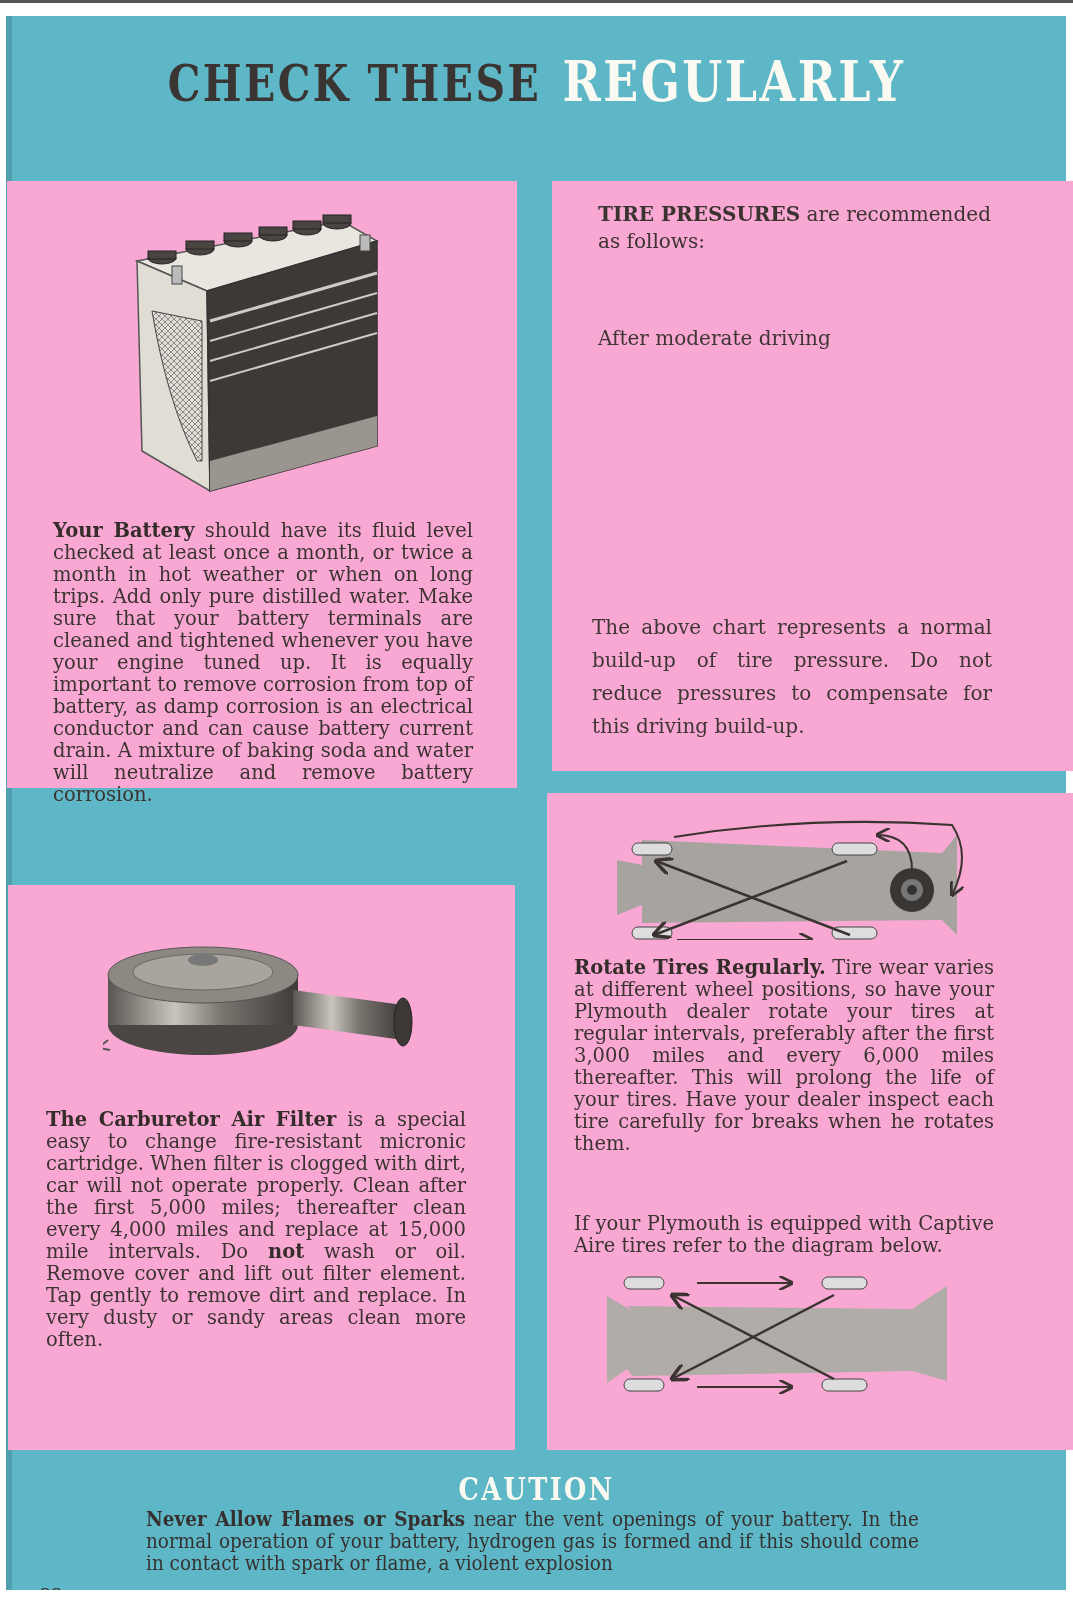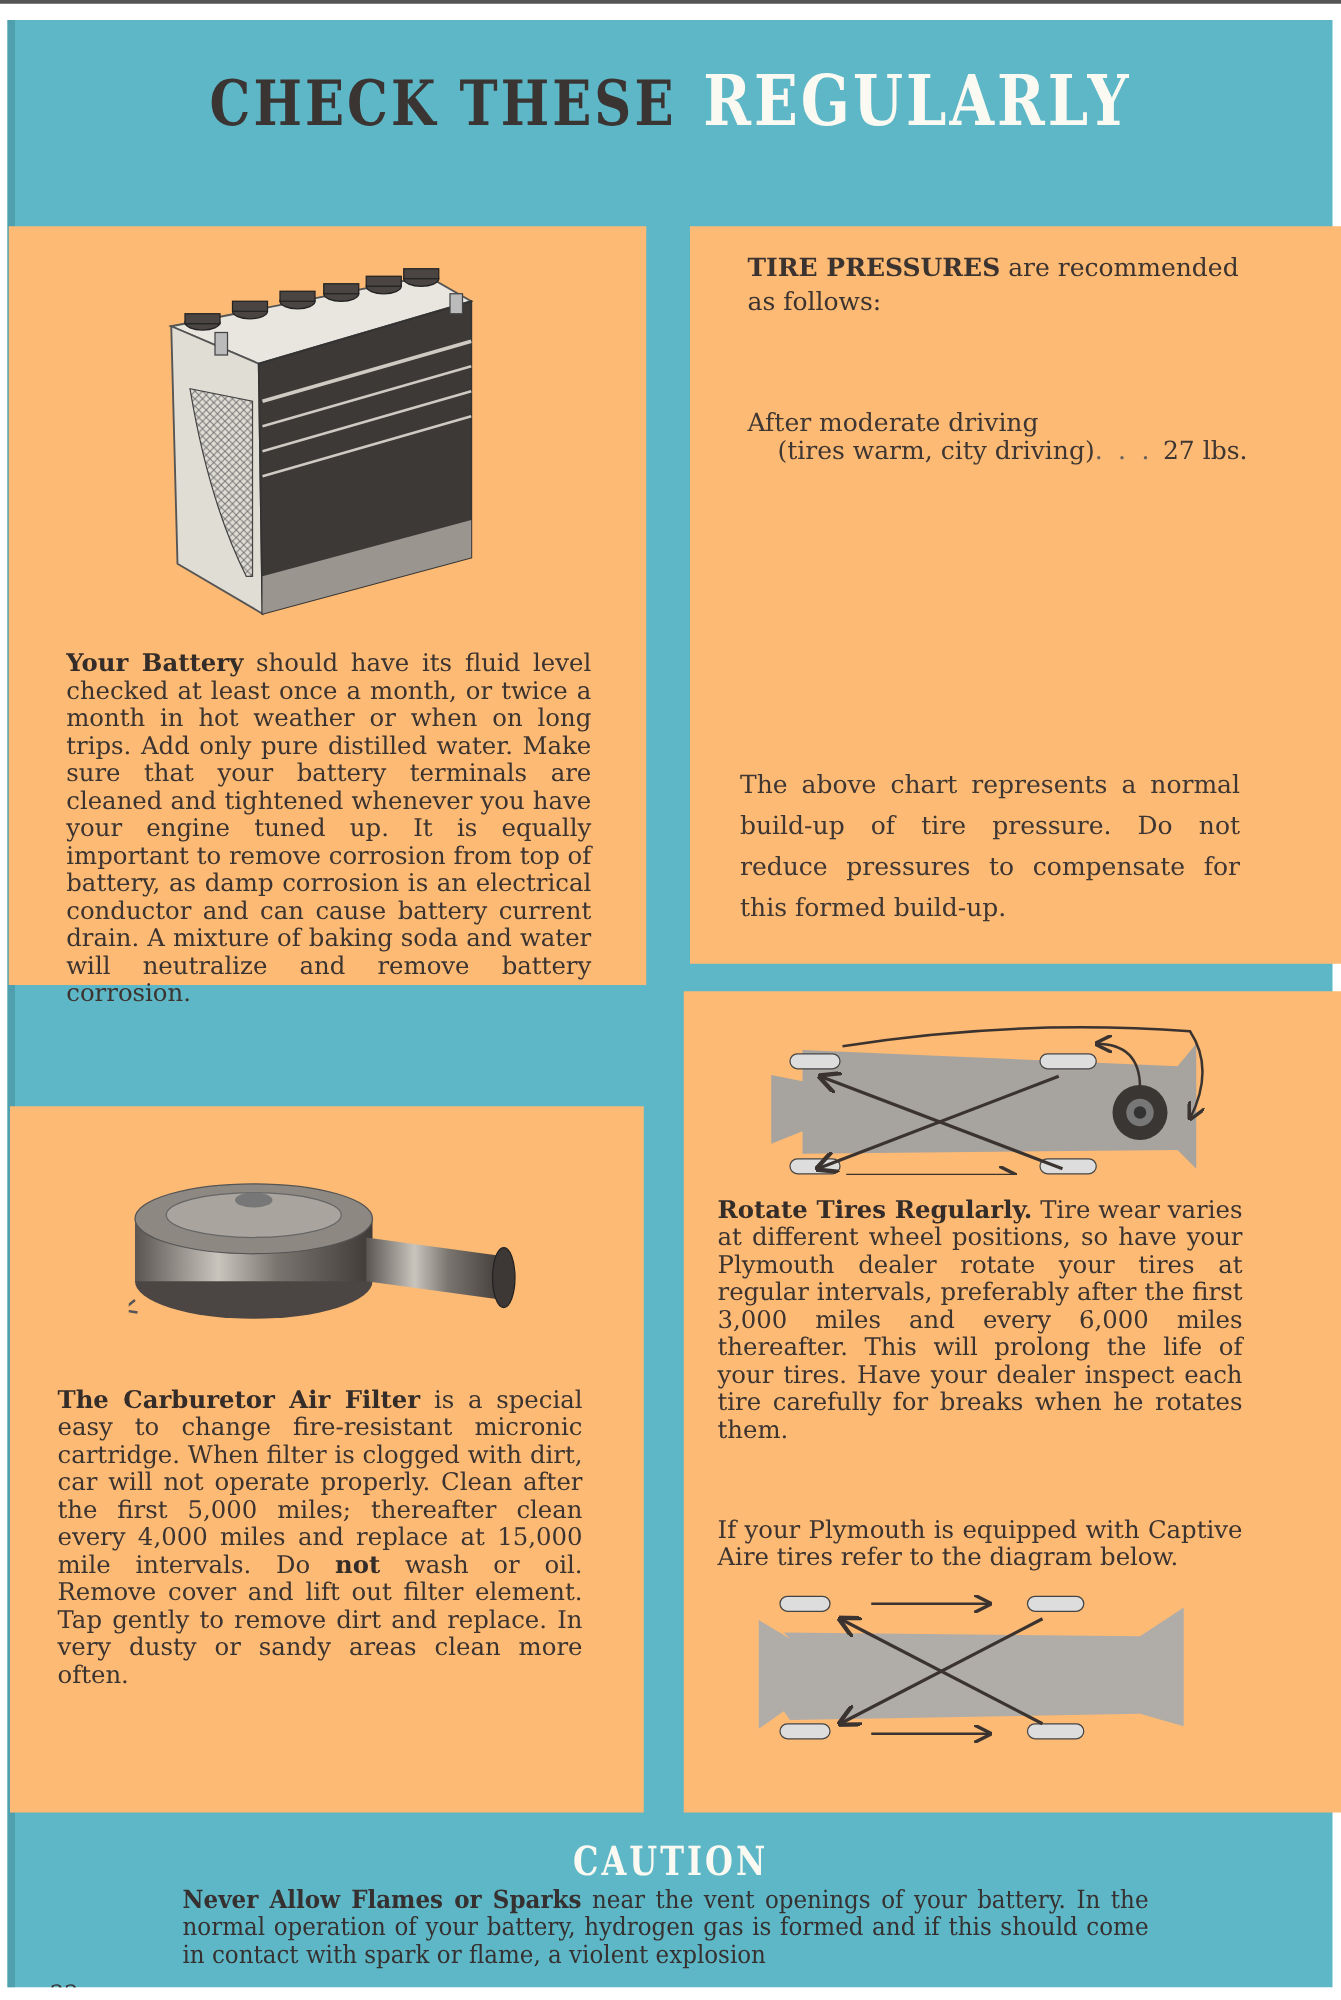--- a/index.html
+++ b/index.html
@@ -20,21 +20,21 @@
     }
     .title {
       position: absolute; left: 0; top: 48px; width: 1073px; text-align: center;
       font-family: "DejaVu Serif", serif; font-weight: bold; font-size: 50px;
       letter-spacing: 3px; transform: scaleX(0.82); transform-origin: center;
       white-space: nowrap;
     }
     .title .dark { color: #3a3533; }
     .title .light { color: #fbfaf2; margin-left: 26px; font-size: 56px; }
     .panel {
-      position: absolute; background: #fdba74;
+      position: absolute; background: #f9a8d4;
     }
     .p-battery { left: 7px; top: 181px; width: 510px; height: 607px; }
     .p-tires   { left: 552px; top: 181px; width: 521px; height: 590px; }
     .p-filter  { left: 8px; top: 885px; width: 507px; height: 565px; }
     .p-rotate  { left: 547px; top: 793px; width: 526px; height: 657px; }
 
     .body-text {
       position: absolute; font-size: 19.5px; line-height: 22px;
       text-align: justify; color: #3b3330;
     }
@@ -122,27 +122,22 @@
 </div>
 
 <div class="panel p-tires">
   <div class="tp-text tp-intro">
     <b>TIRE PRESSURES</b><span> are recommended as follows:</span>
   </div>
   <div class="tp-row" style="top:85px">
   </div>
   <div class="tp-row" style="top:146px">
     <div>After moderate driving</div>
-    <div class="cond">
-        <span>(tires warm, city driving)</span>
-        <span class="dots"></span>
-        <span>27 lbs.</span>
-      </div>
-  </div>
-  <div class="tp-para" style="top:430px">The above chart represents a normal build-up of tire pressure. Do not reduce pressures to compensate for this formed build-up.</div>
+  </div>
+  <div class="tp-para" style="top:430px">The above chart represents a normal build-up of tire pressure. Do not reduce pressures to compensate for this driving build-up.</div>
 </div>
 
 <div class="panel p-filter">
   <svg style="left:95px;top:45px" width="320" height="130" viewBox="0 0 320 130">
     <defs>
       <linearGradient id="metal" x1="0" x2="1">
         <stop offset="0" stop-color="#5a5551"></stop>
           <stop offset="0.35" stop-color="#c9c5bd"></stop>
         <stop offset="0.6" stop-color="#7a746f"></stop>
           <stop offset="1" stop-color="#3f3a37"></stop>

